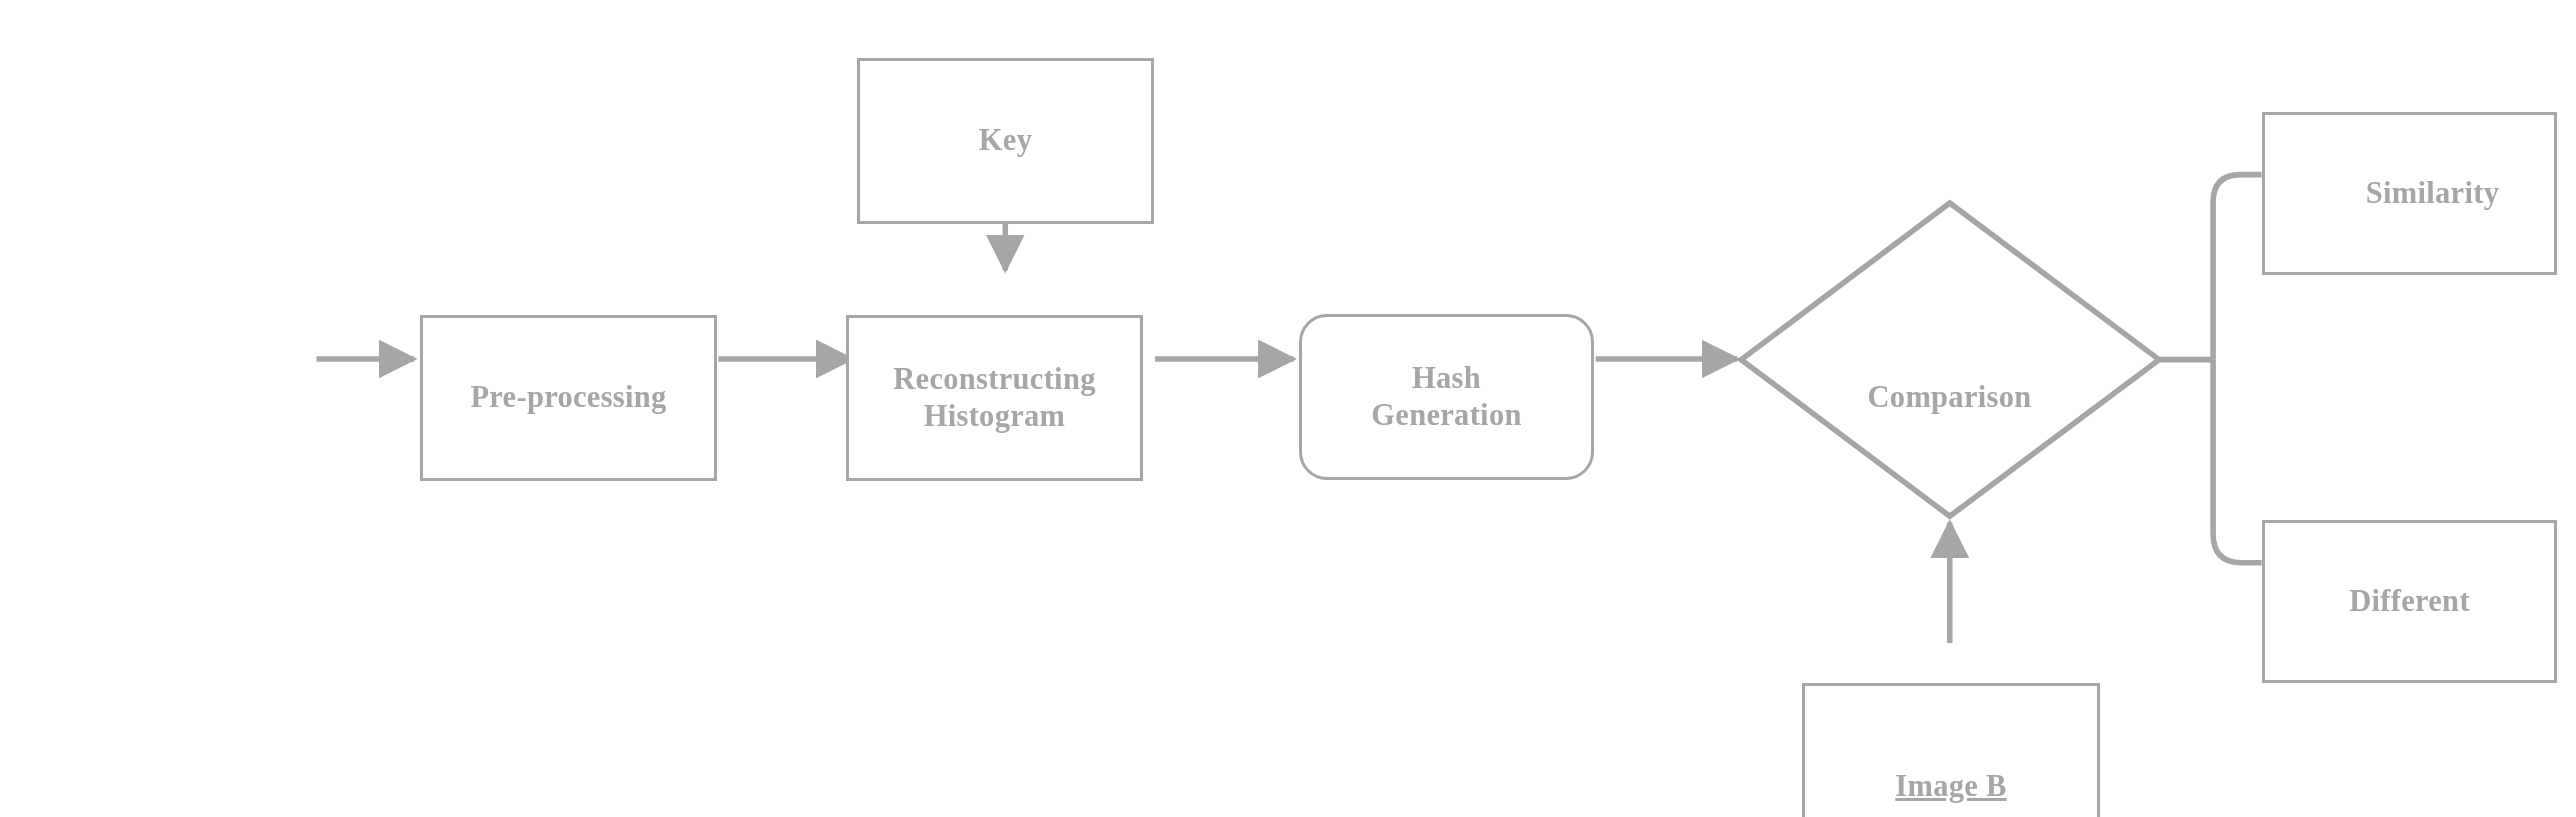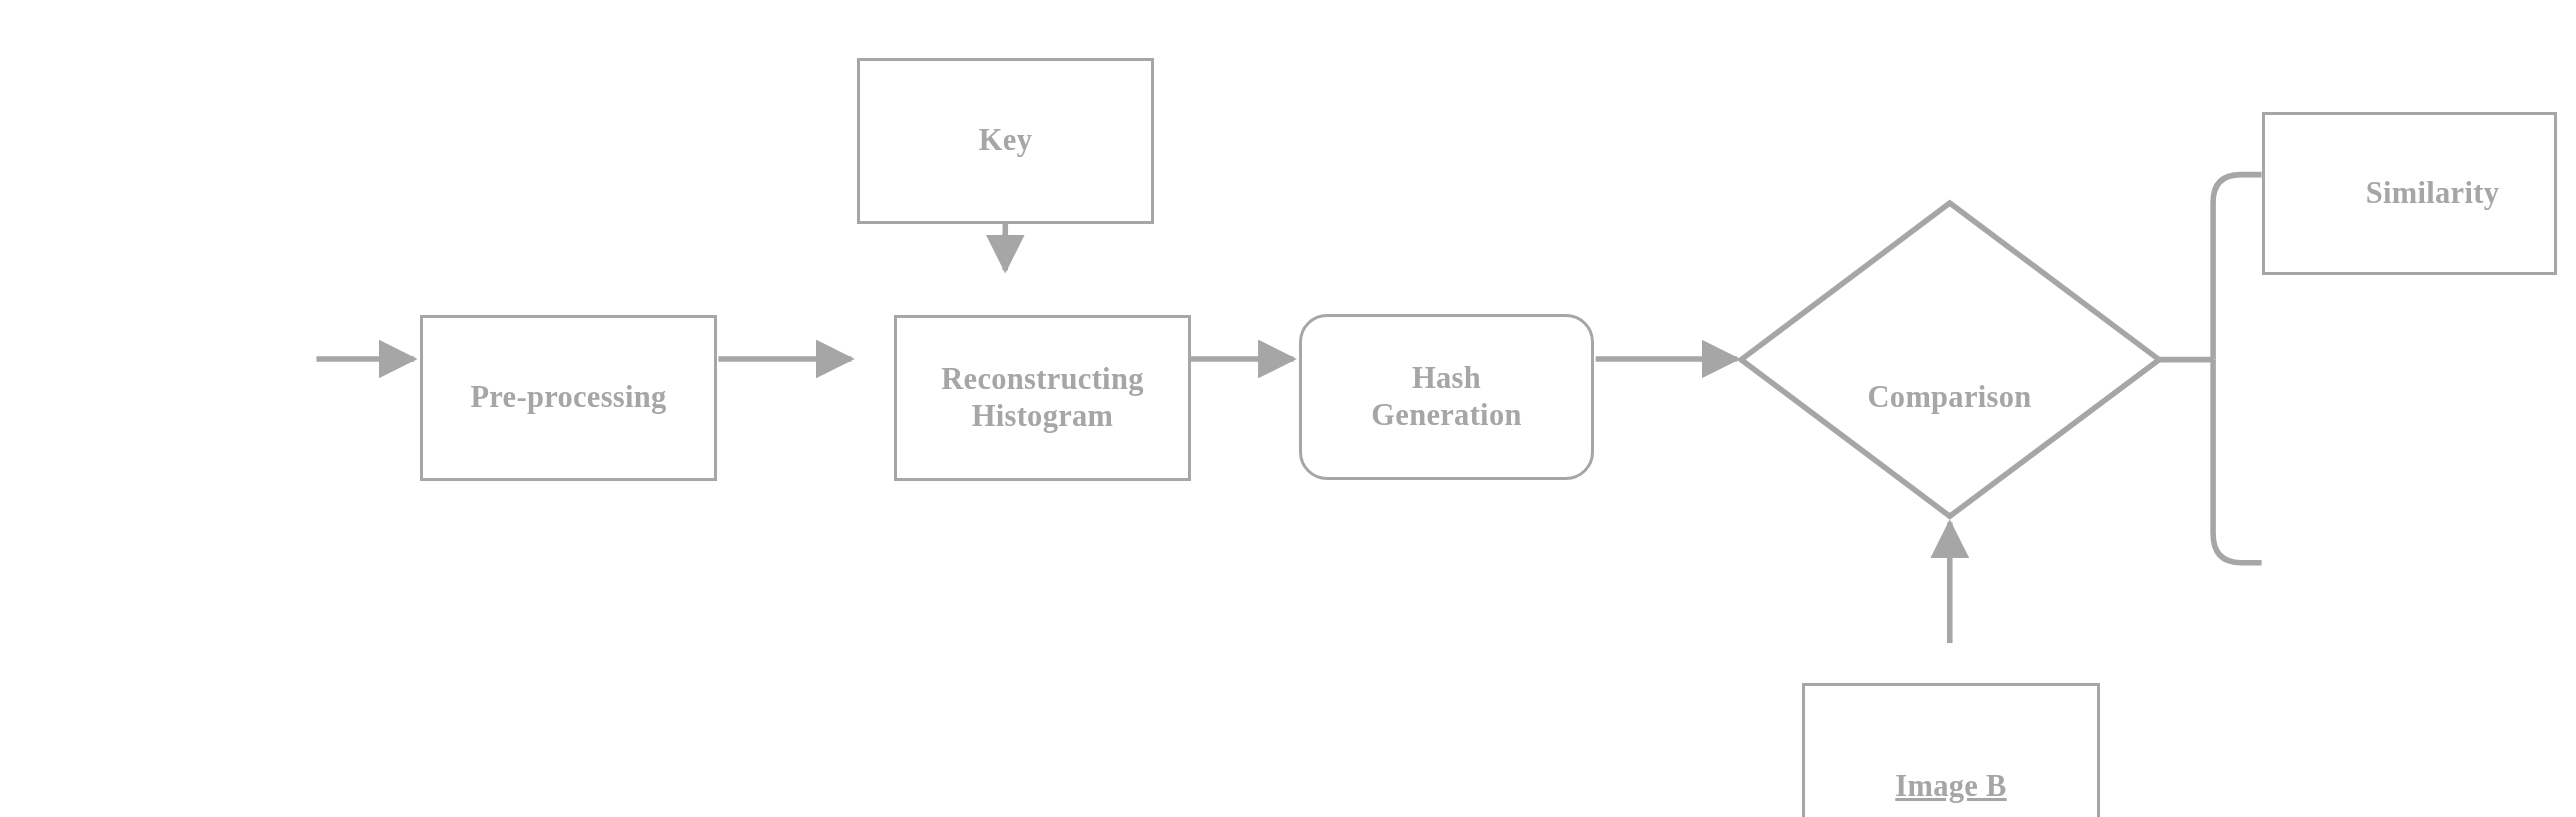--- a/index.html
+++ b/index.html
@@ -107,21 +107,21 @@
 
 
   <div class="node box" style="left:420px; top:277px; width:297px; height:166px; font-size:30.5px;">
     <span class="label">Pre-processing</span>
   </div>
 
   <div class="node box" style="left:857px; top:20px; width:297px; height:166px; font-size:30.5px;">
     <span class="label">Key</span>
   </div>
 
-  <div class="node box" style="left:894px; top:277px; width:297px; height:166px; font-size:30.5px;">
+  <div class="node box" style="left:846px; top:277px; width:297px; height:166px; font-size:30.5px;">
     <span class="label">Reconstructing
 Histogram</span>
   </div>
 
   <div class="node box" style="left:1299px; top:276px; width:295px; height:166px; font-size:30.5px;border-radius:28px;">
     <span class="label">Hash
 Generation</span>
   </div>
 
   <div class="node diamond" style="left:1741px; top:203px; width:417px; height:313px; font-size:30.5px;">
@@ -129,15 +129,18 @@
   </div>
 
   <div class="node box" style="left:1802px; top:645px; width:298px; height:208px; font-size:30.5px;text-decoration:underline;">
     <span class="label">Image B</span>
   </div>
 
   <div class="node box" style="left:2262px; top:74px; width:295px; height:163px; font-size:30.5px;padding-left:46px;">
     <span class="label">Similarity</span>
   </div>
 
+  <div class="node box" style="left:2262px; top:482px; width:295px; height:163px; font-size:30.5px;">
+    <span class="label">Different</span>
+  </div>
 
 </div>
 
 
 </body></html>

